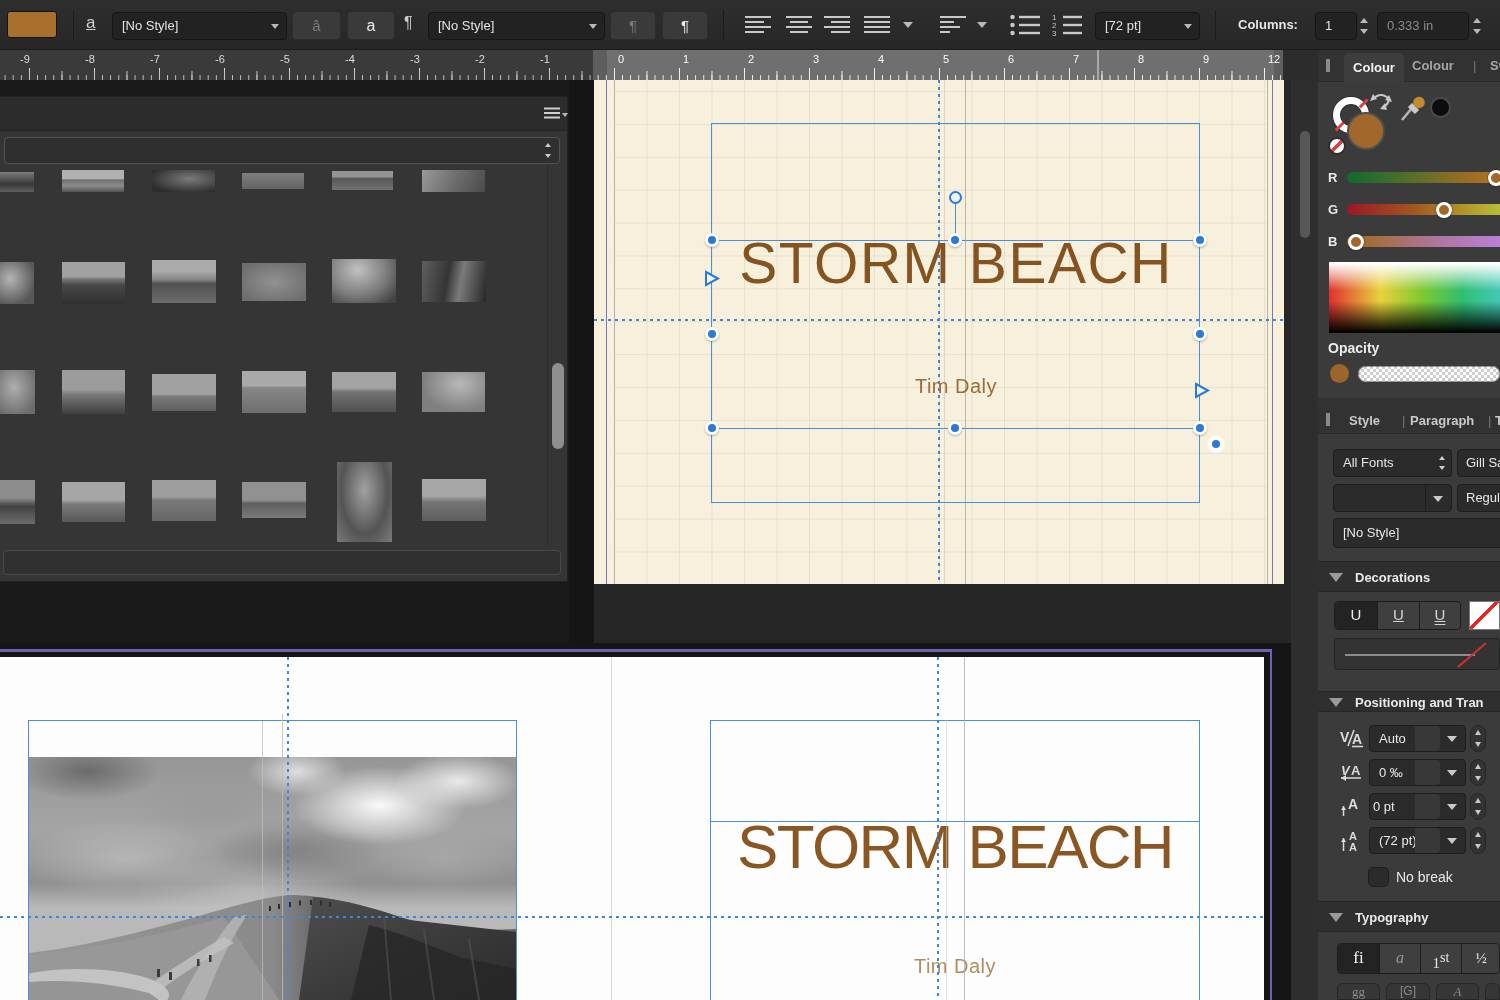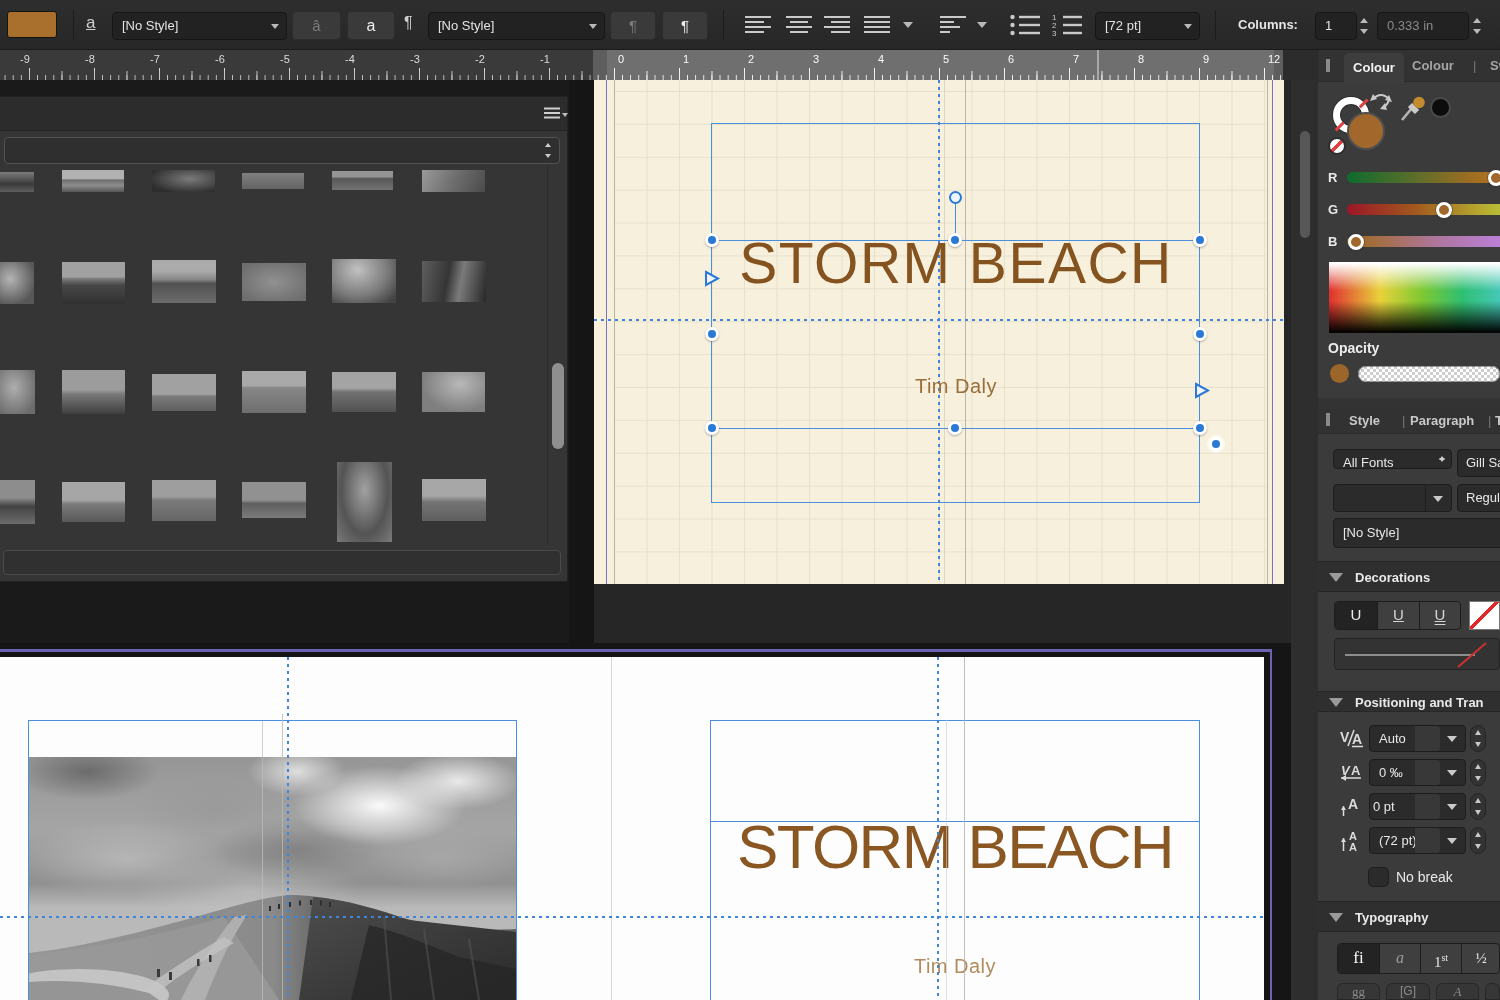--- a/index.html
+++ b/index.html
@@ -251,21 +251,21 @@
 
   <div class="abs" style="left:0;top:348px;width:182px;height:10px;background:#333"></div>
   <div class="abs" style="left:0;top:356px;width:182px;height:28px;background:#323232;border-bottom:1px solid #2a2a2a"></div>
   <div class="abs" style="left:8px;top:363px;width:3px;height:13px;border-left:2px solid #8a8a8a;border-right:2px solid #8a8a8a"></div>
   <div class="abs" style="left:31px;top:363px;color:#c9c9c9;font-size:13px;font-weight:bold">Style</div>
   <div class="abs" style="left:84px;top:363px;color:#777;font-size:13px">|</div>
   <div class="abs" style="left:92px;top:363px;color:#c9c9c9;font-size:13px;font-weight:bold">Paragraph</div>
   <div class="abs" style="left:170px;top:363px;color:#777;font-size:13px">|</div>
   <div class="abs" style="left:177px;top:363px;color:#c9c9c9;font-size:13px;font-weight:bold">T</div>
 
-  <div class="rfield" style="left:15px;top:399px;width:119px;height:20px;line-height:26px;padding-left:9px">All Fonts
+  <div class="rfield" style="left:15px;top:399px;width:119px;height:28px;line-height:26px;padding-left:9px">All Fonts
     <div class="abs" style="right:6px;top:6px;width:0;height:0;border-left:3.5px solid transparent;border-right:3.5px solid transparent;border-bottom:4.5px solid #ccc"></div>
     <div class="abs" style="right:6px;bottom:6px;width:0;height:0;border-left:3.5px solid transparent;border-right:3.5px solid transparent;border-top:4.5px solid #ccc"></div>
   </div>
   <div class="rfield" style="left:139px;top:399px;width:50px;height:28px;line-height:26px;padding-left:8px;overflow:hidden">Gill Sa</div>
   <div class="rfield" style="left:15px;top:434px;width:119px;height:28px">
     <div class="abs" style="right:25px;top:0;width:1px;height:26px;background:#1d1d1d"></div>
     <div class="abs" style="right:8px;top:10.5px;width:0;height:0;border-left:5px solid transparent;border-right:5px solid transparent;border-top:6px solid #c9c9c9"></div>
   </div>
   <div class="rfield" style="left:139px;top:434px;width:50px;height:28px;line-height:26px;padding-left:8px;overflow:hidden">Regul</div>
   <div class="rfield" style="left:15px;top:468px;width:174px;height:30px;line-height:28px;padding-left:9px">[No Style]</div>
@@ -348,21 +348,21 @@
   </div>
   <div class="abs" style="left:50px;top:817px;width:21px;height:20px;background:#2b2b2b;border:1px solid #1e1e1e;border-radius:5px"></div>
   <div class="rtxt" style="left:78px;top:819px;font-size:14px">No break</div>
 
   <div class="secthead" style="top:851px;border-top:1px solid #262626;border-bottom:1px solid #262626"><span class="tri"></span><span style="margin-left:37px">Typography</span></div>
   <div class="abs" style="left:19px;top:893px;width:163px;height:31px;background:#3f3f3f;border:1px solid #1d1d1d;border-radius:4px">
     <div class="abs" style="left:0;top:0;width:41px;height:29px;background:#232323;border-radius:3px 0 0 3px;color:#fafafa;font-size:17px;text-align:center;line-height:28px;font-family:'Liberation Serif',serif">fi</div>
     <div class="abs" style="left:41px;top:0;width:1px;height:29px;background:#1d1d1d"></div>
     <div class="abs" style="left:42px;top:0;width:40px;height:29px;color:#999;font-size:16px;text-align:center;line-height:28px;font-style:italic;font-family:'Liberation Serif',serif">a</div>
     <div class="abs" style="left:82px;top:0;width:1px;height:29px;background:#1d1d1d"></div>
-    <div class="abs" style="left:83px;top:0;width:40px;height:29px;color:#e5e5e5;font-size:15px;text-align:center;line-height:28px;font-family:'Liberation Serif',serif">1<sup style="font-size:10px">st</sup></div>
+    <div class="abs" style="left:83px;top:0;width:40px;height:29px;color:#e5e5e5;font-size:15px;text-align:center;line-height:28px;font-family:'Liberation Serif',serif">1<sup style="font-size:14px">st</sup></div>
     <div class="abs" style="left:123px;top:0;width:1px;height:29px;background:#1d1d1d"></div>
     <div class="abs" style="left:124px;top:0;width:38px;height:29px;color:#e5e5e5;font-size:15px;text-align:center;line-height:28px;font-family:'Liberation Serif',serif">½</div>
   </div>
   <div class="abs" style="left:19px;top:933px;width:43px;height:17px;background:#363636;border:1px solid #272727;border-radius:6px 6px 0 0;color:#8a8a8a;font-size:13px;text-align:center;font-family:'Liberation Serif',serif">gg</div>
   <div class="abs" style="left:68px;top:933px;width:44px;height:17px;background:#363636;border:1px solid #272727;border-radius:6px 6px 0 0;color:#8a8a8a;font-size:12px;text-align:center">[G]</div>
   <div class="abs" style="left:118px;top:933px;width:43px;height:17px;background:#363636;border:1px solid #272727;border-radius:6px 6px 0 0;color:#8a8a8a;font-size:13px;font-style:italic;text-align:center;font-family:'Liberation Serif',serif">A</div>
   <div class="abs" style="left:167px;top:933px;width:15px;height:17px;background:#363636;border:1px solid #272727;border-radius:6px 6px 0 0"></div>
 </div>
 <div id="toolbar">
   <div class="abs" style="left:7px;top:11px;width:50px;height:27px;background:#a86f2d;border:1px solid #141414;border-radius:3px"></div>

